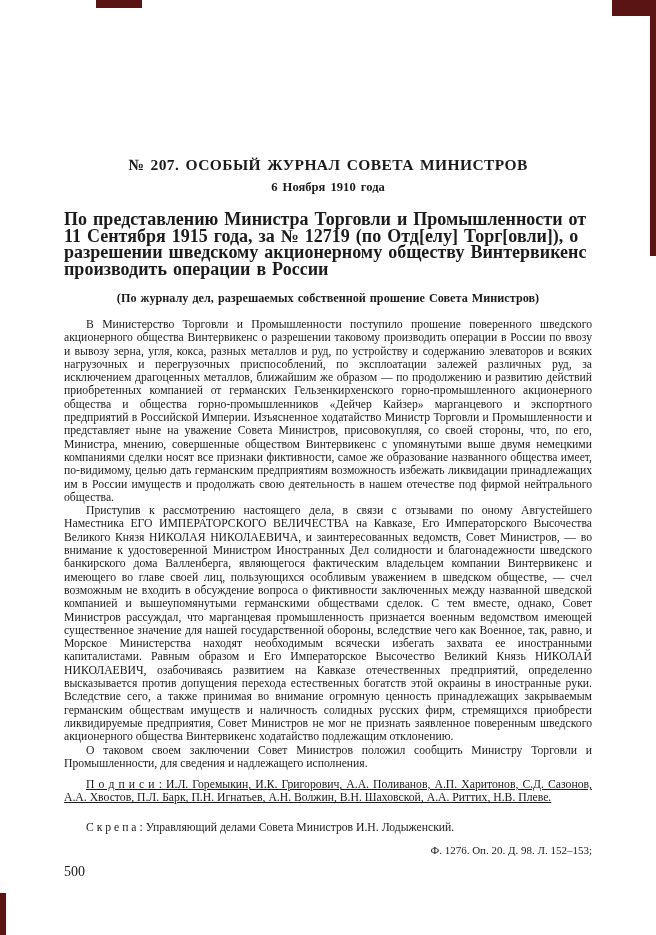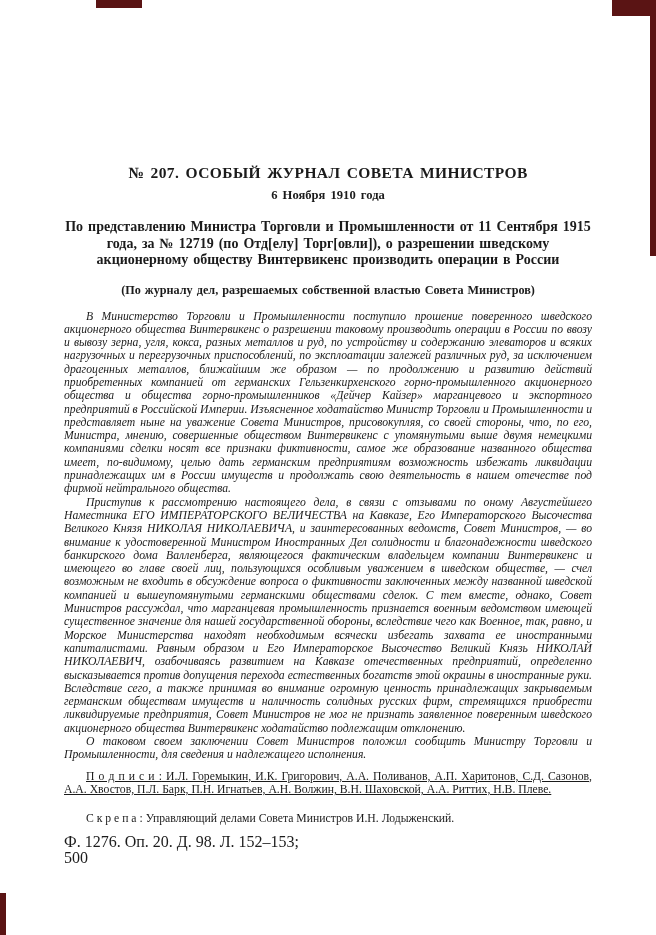--- a/index.html
+++ b/index.html
@@ -7,69 +7,68 @@
     width: 656px; height: 935px;
     background: #ffffff;
     position: relative;
     overflow: hidden;
     font-family: "Liberation Serif", "DejaVu Serif", serif;
     color: #1b1b1b;
     -webkit-font-smoothing: antialiased;
   }
   .doc {
     position: absolute;
-    left: 64px; top: 164px;
+    left: 64px; top: 156px;
     width: 528px;
   }
   .title {
     font-size: 15.5px; font-weight: bold;
     text-align: center; letter-spacing: 0.4px; word-spacing: 2px;
     line-height: 17px;
   }
   .date {
     font-size: 12.6px; font-weight: bold;
     text-align: center; margin-top: 7px; line-height: 14px;
     word-spacing: 2px;
   }
   .subject {
-    font-size: 14px; font-weight: bold;
-    text-align: center; margin-top: 17px; line-height: 16.5px;
+    font-size: 18px; font-weight: bold;
+    margin-top: 17px; line-height: 16.5px;
     word-spacing: 1.5px;
   }
   .note {
     font-size: 12.2px; font-weight: bold;
     text-align: center; margin-top: 14px; line-height: 14px;
     word-spacing: 1px;
   }
   .bodytext {
     margin-top: 13px;
     font-size: 11.7px;
     line-height: 13.3px;
     text-align: justify;
-    font-style: italic;
   }
   .bodytext p { margin: 0; text-indent: 22px; }
   .sig {
     margin-top: 8px;
     font-size: 11.7px; line-height: 13.3px;
     text-align: justify; text-indent: 22px; text-decoration: underline;
   }
   .skrepa {
     margin-top: 16px;
     font-size: 11.7px; line-height: 13.3px;
     text-indent: 22px;
   }
   .archive {
     margin-top: 9px;
-    font-size: 16px; line-height: 15px;
+    font-size: 11px; line-height: 15px; text-align: right;
   }
   .archive div { margin: 0; }
   .pagenum {
-    margin-top: 0;
-    font-size: 16px;
+    margin-top: 6px;
+    font-size: 14px;
   }
   .edge-mark { position: absolute; }
   .mark-top-left   { left: 96px;  top: 0;     width: 46px; height: 8px;  }
   .mark-top-right  { left: 612px; top: 0;     width: 44px; height: 16px; }
   .mark-right-edge { left: 650px; top: 16px;  width: 6px;  height: 240px;}
   .mark-bottom-left{ left: 0;     top: 893px; width: 6px;  height: 42px; }
 </style>
 </head>
 <body>
 
@@ -79,21 +78,21 @@
 <div class="edge-mark mark-bottom-left" style="background: rgb(90, 20, 20);"></div>
 
 <div class="doc">
 
   <div class="title">№ 207. ОСОБЫЙ ЖУРНАЛ СОВЕТА МИНИСТРОВ</div>
 
   <div class="date">6 Ноября 1910 года</div>
 
   <div class="subject">По представлению Министра Торговли и Промышленности от 11 Сентября 1915 года, за № 12719 (по Отд[елу] Торг[овли]), о разрешении шведскому акционерному обществу Винтервикенс производить операции в России</div>
 
-  <div class="note">(По журналу дел, разрешаемых собственной властью Совета Министров)</div>
+  <div class="note">(По журналу дел, разрешаемых собственной прошение Совета Министров)</div>
 
   <div class="bodytext">
     <p>В Министерство Торговли и Промышленности поступило прошение поверенного шведского акционерного общества Винтервикенс о разрешении таковому производить операции в России по ввозу и вывозу зерна, угля, кокса, разных металлов и руд, по устройству и содержанию элеваторов и всяких нагрузочных и перегрузочных приспособлений, по эксплоатации залежей различных руд, за исключением драгоценных металлов, ближайшим же образом — по продолжению и развитию действий приобретенных компанией от германских Гельзенкирхенского горно-промышленного акционерного общества и общества горно-промышленников «Дейчер Кайзер» марганцевого и экспортного предприятий в Российской Империи. Изъясненное ходатайство Министр Торговли и Промышленности и представляет ныне на уважение Совета Министров, присовокупляя, со своей стороны, что, по его, Министра, мнению, совершенные обществом Винтервикенс с упомянутыми выше двумя немецкими компаниями сделки носят все признаки фиктивности, самое же образование названного общества имеет, по-видимому, целью дать германским предприятиям возможность избежать ликвидации принадлежащих им в России имуществ и продолжать свою деятельность в нашем отечестве под фирмой нейтрального общества.</p>
     <p>Приступив к рассмотрению настоящего дела, в связи с отзывами по оному Августейшего Наместника ЕГО ИМПЕРАТОРСКОГО ВЕЛИЧЕСТВА на Кавказе, Его Императорского Высочества Великого Князя НИКОЛАЯ НИКОЛАЕВИЧА, и заинтересованных ведомств, Совет Министров, — во внимание к удостоверенной Министром Иностранных Дел солидности и благонадежности шведского банкирского дома Валленберга, являющегося фактическим владельцем компании Винтервикенс и имеющего во главе своей лиц, пользующихся особливым уважением в шведском обществе, — счел возможным не входить в обсуждение вопроса о фиктивности заключенных между названной шведской компанией и вышеупомянутыми германскими обществами сделок. С тем вместе, однако, Совет Министров рассуждал, что марганцевая промышленность признается военным ведомством имеющей существенное значение для нашей государственной обороны, вследствие чего как Военное, так, равно, и Морское Министерства находят необходимым всячески избегать захвата ее иностранными капиталистами. Равным образом и Его Императорское Высочество Великий Князь НИКОЛАЙ НИКОЛАЕВИЧ, озабочиваясь развитием на Кавказе отечественных предприятий, определенно высказывается против допущения перехода естественных богатств этой окраины в иностранные руки. Вследствие сего, а также принимая во внимание огромную ценность принадлежащих закрываемым германским обществам имуществ и наличность солидных русских фирм, стремящихся приобрести ликвидируемые предприятия, Совет Министров не мог не признать заявленное поверенным шведского акционерного общества Винтервикенс ходатайство подлежащим отклонению.</p>
     <p>О таковом своем заключении Совет Министров положил сообщить Министру Торговли и Промышленности, для сведения и надлежащего исполнения.</p>
   </div>
 
   <div class="sig"><span>П о д п и с и :</span> <span>И.Л. Горемыкин, И.К. Григорович, А.А. Поливанов, А.П. Харитонов, С.Д. Сазонов, А.А. Хвостов, П.Л. Барк, П.Н. Игнатьев, А.Н. Волжин, В.Н. Шаховской, А.А. Риттих, Н.В. Плеве.</span></div>
 
   <div class="skrepa"><span>С к р е п а :</span> <span>Управляющий делами Совета Министров И.Н. Лодыженский.</span></div>

